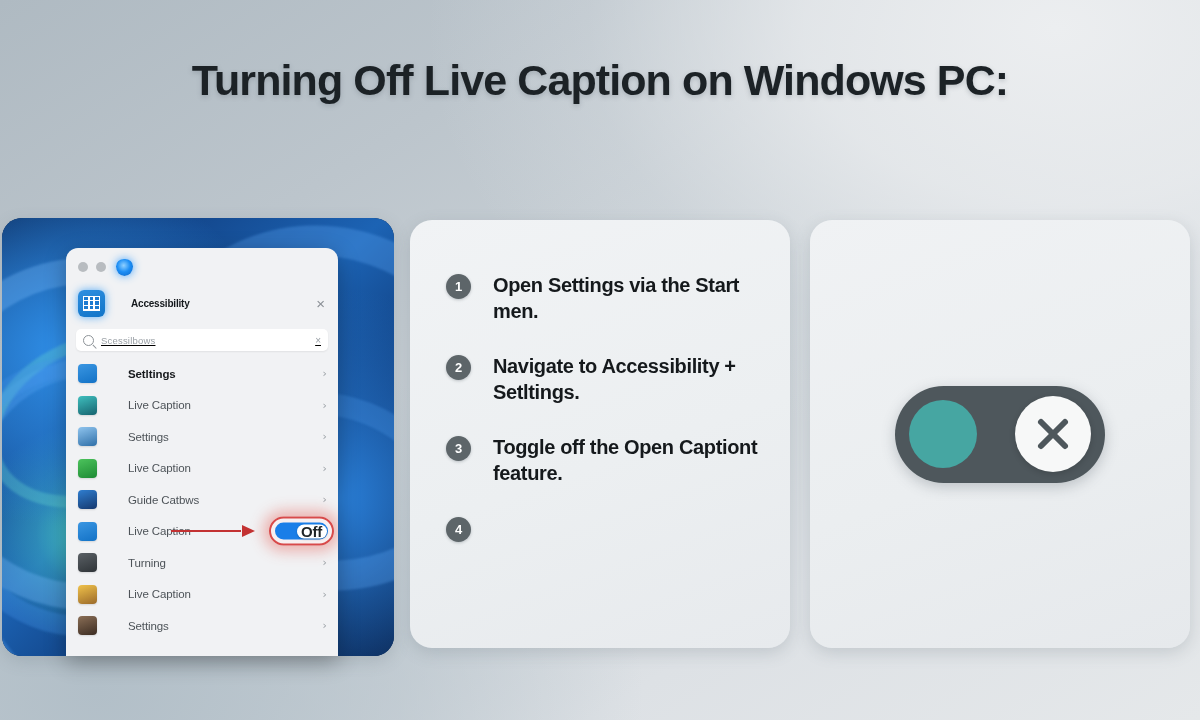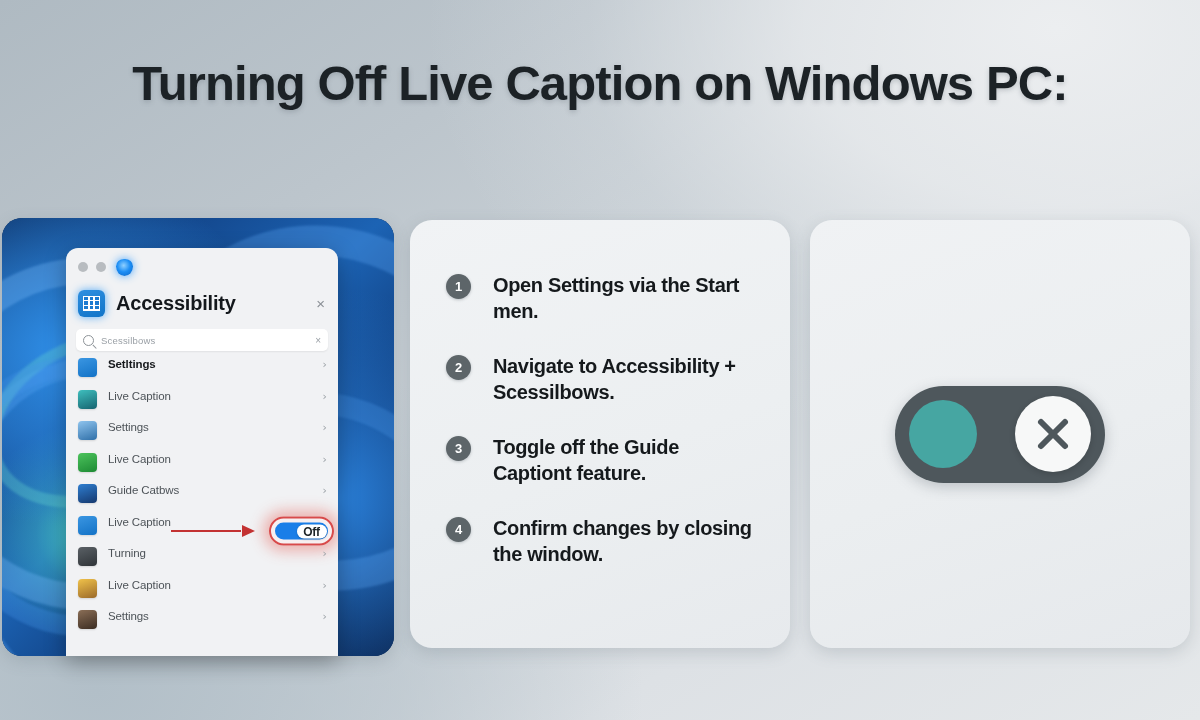--- a/index.html
+++ b/index.html
@@ -26,21 +26,21 @@
 
   
   #title-block {
     position: absolute;
     left: 0;
     top: 58px;
     width: 1200px;
     text-align: center;
   }
   #title-main {
-    font-size: 49px;
+    font-size: 43px;
     font-weight: bold;
     letter-spacing: -0.9px;
     color: #1c2226;
     line-height: 1.06;
     text-shadow: 0 2px 5px rgba(90,100,110,0.30);
     white-space: nowrap;
   }
   #title-sub {
     margin-top: 6px;
     font-size: 45px;
@@ -147,42 +147,43 @@
     background: #fff;
     display: grid;
     grid-template-columns: repeat(3, 1fr);
     grid-template-rows: repeat(3, 1fr);
     gap: 1.4px;
     padding: 1.4px;
     box-sizing: border-box;
   }
   #accessibility-icon .grid i { background: #1b7ad0; display: block; }
   #win-title {
-    margin-left: 11px;
-    font-size: 20px;
+    margin-left: 26px;
+    font-size: 10px;
     font-weight: bold;
     color: #14181c;
     letter-spacing: -0.2px;
     flex: 1 1 auto;
   }
   #win-close {
     font-size: 15px;
     color: #8b9096;
     padding-right: 3px;
     cursor: default;
   }
   #search-row {
     margin: 4px 10px 0 10px;
     height: 22px;
     background: #ffffff;
     border-radius: 5px;
     display: flex;
     align-items: center;
     padding: 0 7px;
     box-shadow: 0 1px 2px rgba(0,0,0,0.07);
+    text-decoration: underline;
   }
   #search-row .mag {
     width: 9px; height: 9px;
     border: 1.4px solid #8d9398;
     border-radius: 50%;
     position: relative;
     flex: 0 0 auto;
   }
   #search-row .mag::after {
     content: "";
@@ -204,24 +205,25 @@
   }
   #search-clear {
     font-size: 10px;
     color: #9aa0a6;
   }
   #settings-list {
     margin-top: 7px;
   }
   .list-row {
     display: flex;
-    align-items: flex-start;
+    align-items: center;
     height: 31.5px;
     padding: 0 11px 0 12px;
     position: relative;
+    gap: 20px;
   }
   .row-icon {
     width: 19px; height: 19px;
     border-radius: 4px;
     flex: 0 0 auto;
     box-shadow: 0 1px 2px rgba(0,0,0,0.12);
   }
   .row-label {
     margin-left: 11px;
     font-size: 11.5px;
@@ -285,21 +287,21 @@
     width: 30px;
     height: 14px;
     border-radius: 7px;
     background: #ffffff;
     display: flex;
     align-items: center;
     justify-content: center;
     box-shadow: 0 1px 2px rgba(0,0,0,0.22);
   }
   #live-toggle .knob span {
-    font-size: 12px;
+    font-size: 15px;
     font-weight: bold;
     color: #1d2326;
     letter-spacing: -0.2px;
   }
 
   
   #card-steps {
     left: 410px;
     top: 220px;
     width: 380px;
@@ -505,31 +507,30 @@
   <div class="card" id="card-steps">
     <div id="steps-list">
 
       <div class="step">
         <div class="step-num">1</div>
         <div class="step-text">Open Settings via the Start men.</div>
       </div>
 
       <div class="step">
         <div class="step-num">2</div>
-        <div class="step-text">Navigate to Accessibility + Scessilbows.</div>
+        <div class="step-text">Navigate to Accessibility + Setltings.</div>
       </div>
 
       <div class="step">
         <div class="step-num">3</div>
-        <div class="step-text">Toggle off the Guide Captiont feature.</div>
+        <div class="step-text">Toggle off the Open Captiont feature.</div>
       </div>
 
       <div class="step">
         <div class="step-num">4</div>
-        <div class="step-text">Confirm changes by closing the window.</div>
       </div>
 
     </div>
   </div>
 
   <div class="card" id="card-bigtoggle">
     <div id="big-toggle">
       <div id="big-toggle-dot"></div>
       <div id="big-toggle-knob">
         <svg width="44" height="44" viewBox="0 0 44 44">

